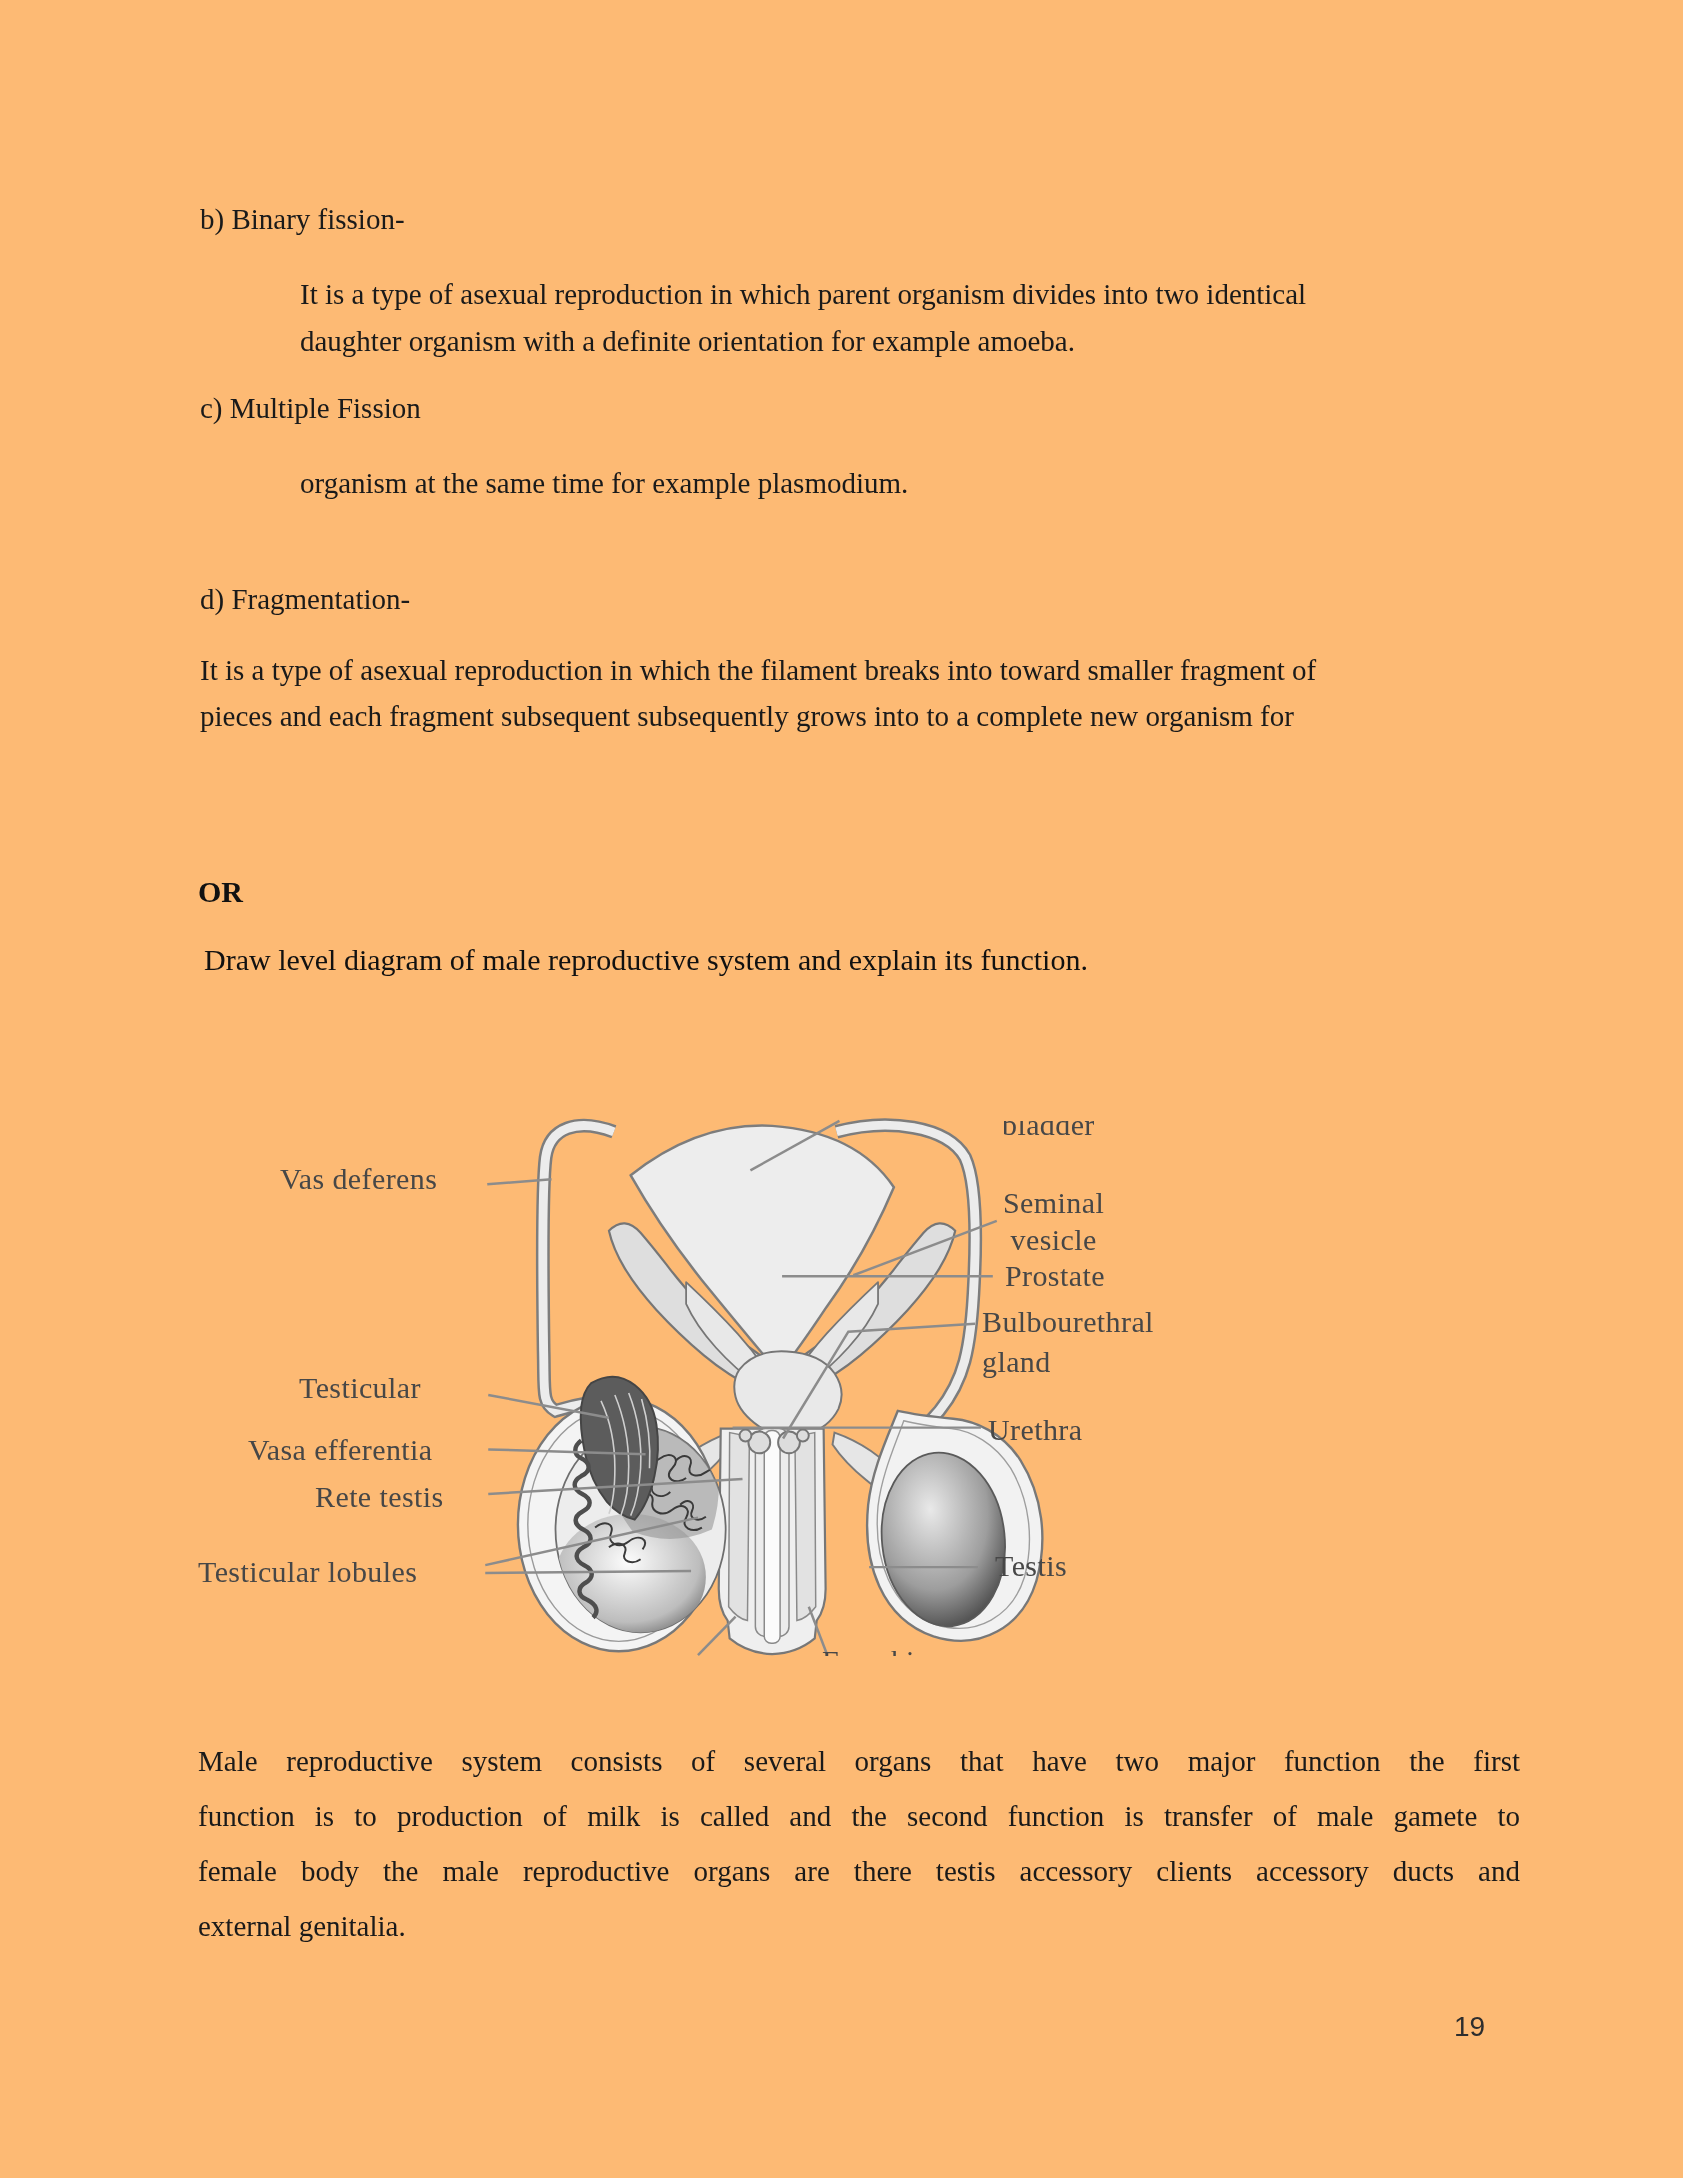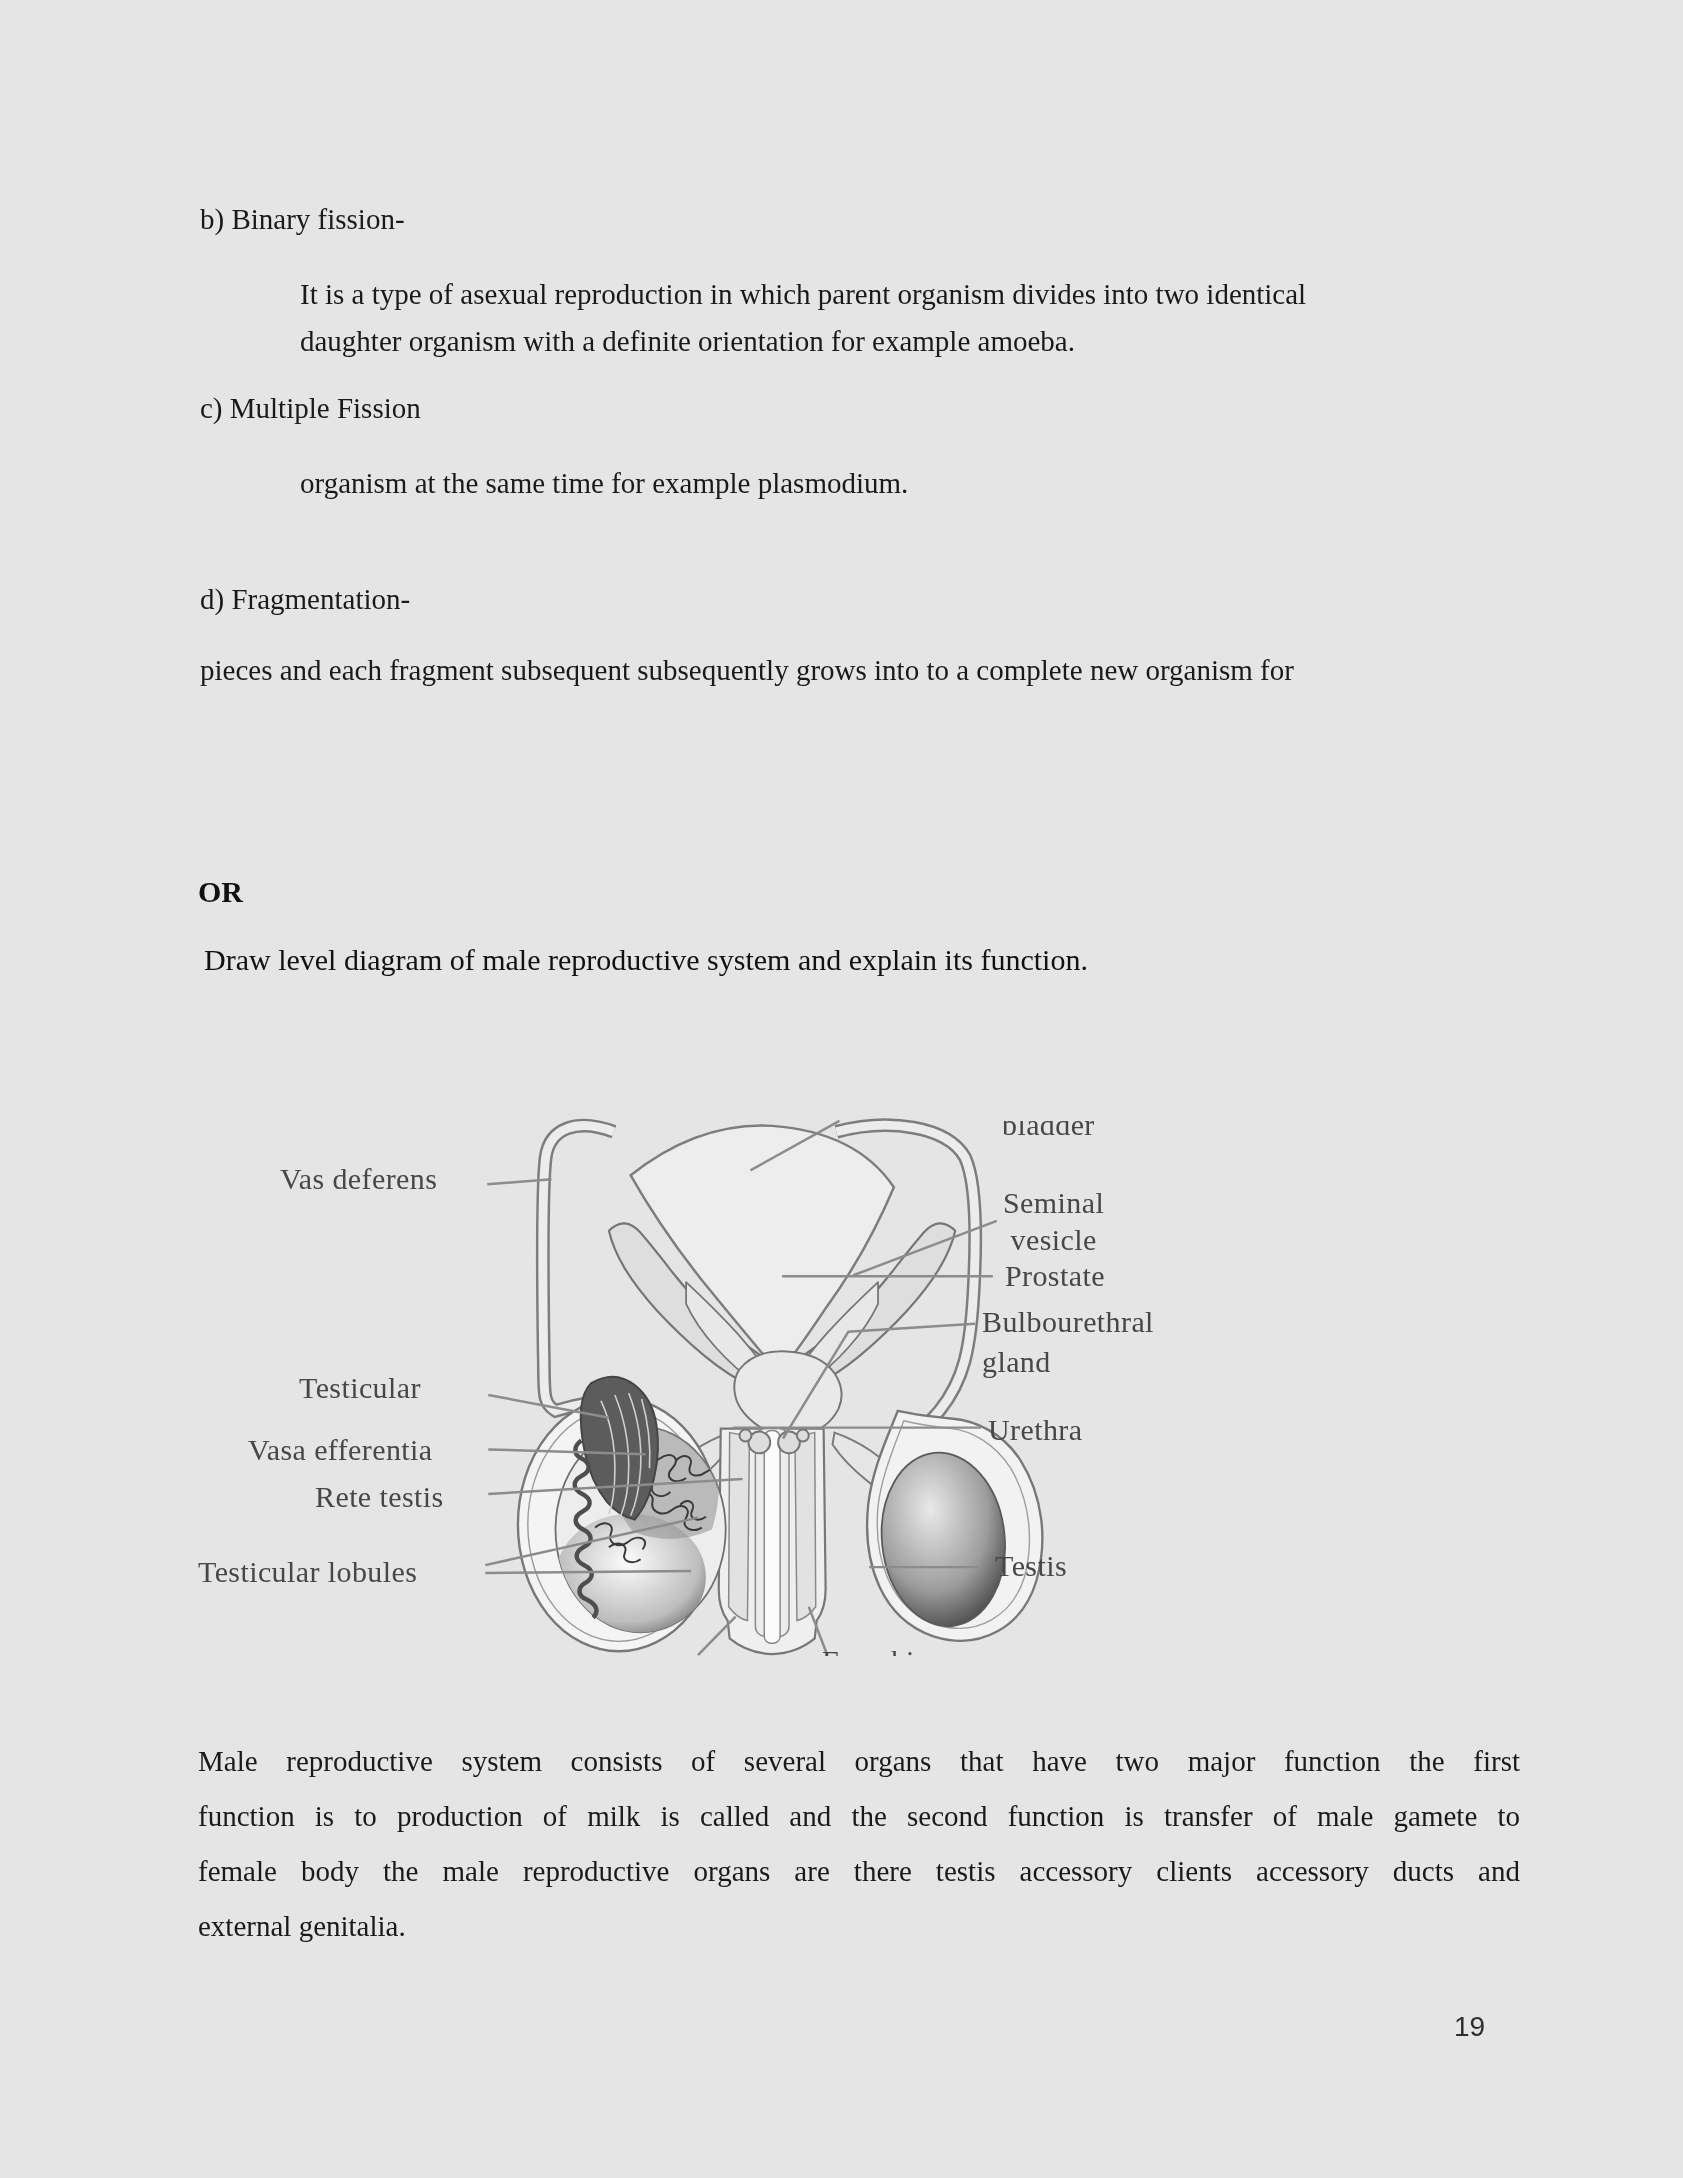--- a/index.html
+++ b/index.html
@@ -1,19 +1,19 @@
 <!DOCTYPE html>
 <html><head>
 <meta charset="utf-8">
 <style>
   html,body{margin:0;padding:0;background:#ffffff;}
   .page{
     position:relative;
     width:1683px;height:2178px;
-    background:#e5e5e5;
+    background:#fdba74;
     font-family:"Liberation Serif", serif;
     color:#161616;
     overflow:hidden;
   }
   .h{ position:absolute; font-size:29px; white-space:nowrap; color:#1a1a1a;}
   .plines{ position:absolute; font-size:29px; color:#1a1a1a; line-height:47px; white-space:nowrap;}
   .or{ position:absolute; left:198px; top:875px; width:1287px; text-align:left;
        font-weight:bold; font-size:30px; color:#111;}
   .question{ position:absolute; left:204px; top:943px; font-weight:normal; font-size:30px;
        white-space:nowrap; color:#111;}
@@ -43,20 +43,21 @@
     <div>daughter organism with a definite orientation for example amoeba.</div>
   </div>
 
   <div class="h" style="left:200px;top:392px">c) Multiple Fission</div>
   <div class="plines" style="left:300px;top:460px">
     <div>organism at the same time for example plasmodium.</div>
   </div>
 
   <div class="h" style="left:200px;top:583px">d) Fragmentation-</div>
   <div class="plines" style="left:200px;top:647px;line-height:46px">
+    <div>It is a type of asexual reproduction in which the filament breaks into toward smaller fragment of</div>
     <div>pieces and each fragment subsequent subsequently grows into to a complete new organism for</div>
   </div>
 
   <div class="or">OR</div>
   <div class="question">Draw level diagram of male reproductive system and explain its function.</div>
 
   <figure>
   <svg width="921" height="559" viewBox="0 0 930 565">
     <defs>
       <radialGradient id="gradL" cx="48%" cy="38%" r="68%">

